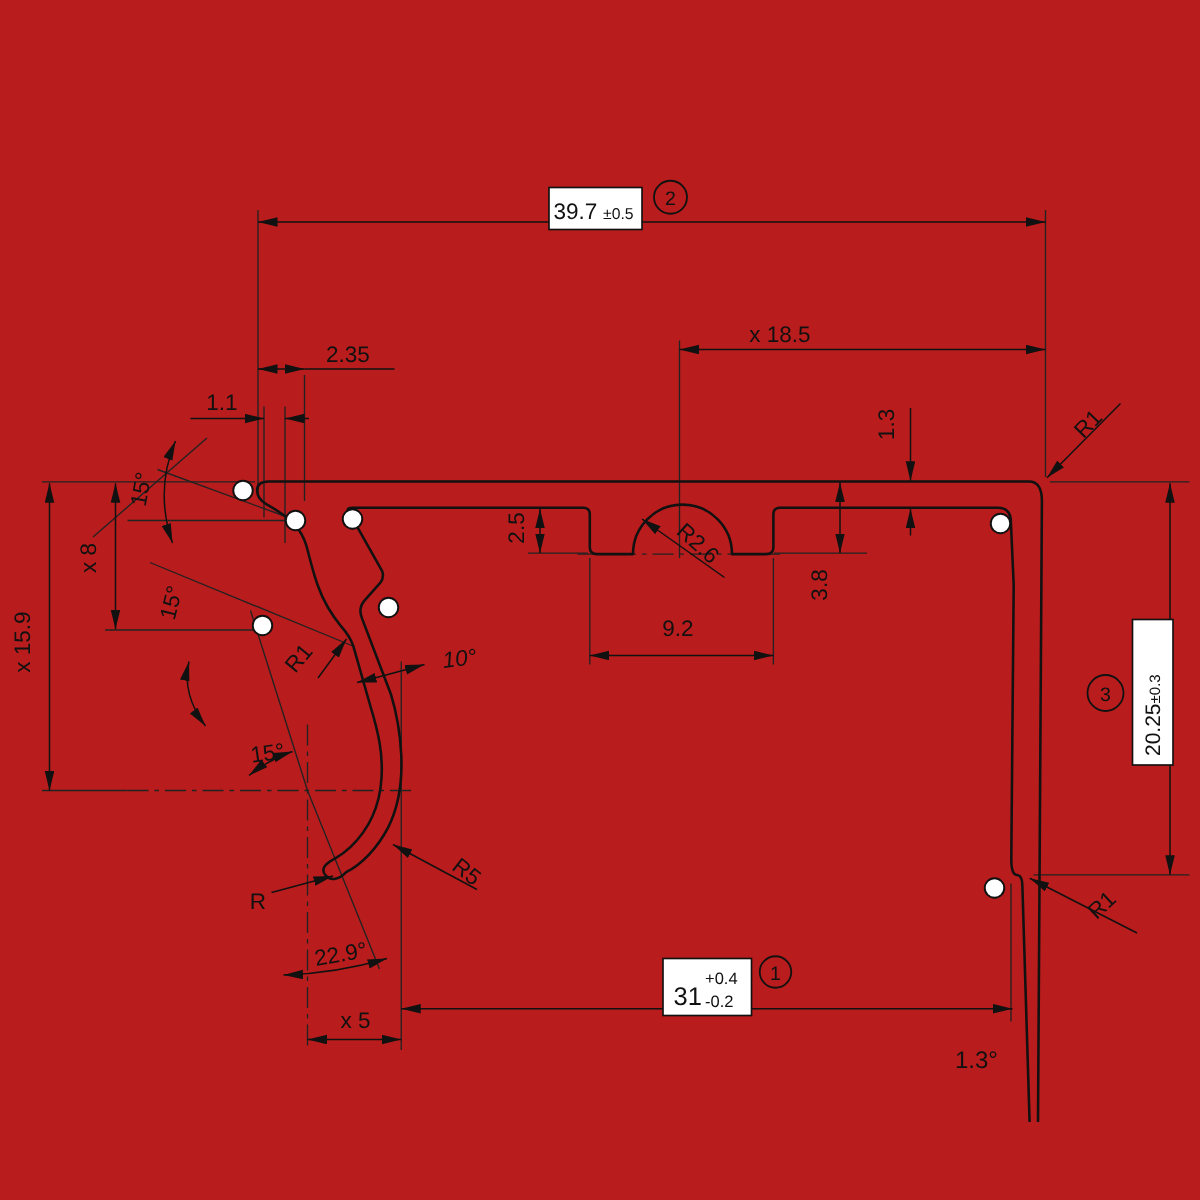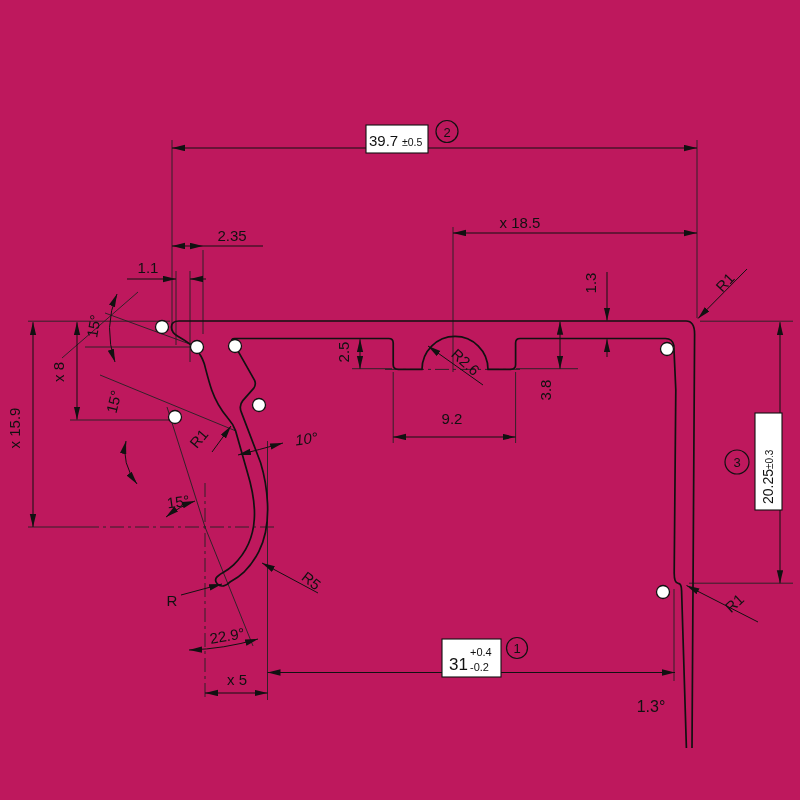--- a/index.html
+++ b/index.html
@@ -1,16 +1,16 @@
 <!DOCTYPE html>
 <html><head>
 <meta charset="utf-8">
 <style>
   html,body{margin:0;padding:0;background:#ffffff;}
-  .sheet{position:relative;width:800px;height:800px;background:#be185d;overflow:hidden;
+  .sheet{position:relative;width:800px;height:800px;background:#b91c1c;overflow:hidden;
          font-family:"Liberation Sans", sans-serif;}
   svg text{fill:#111;font-family:"Liberation Sans", sans-serif;}
   .dimtxt{font-size:15px;}
   .dimtxt-sm{font-size:10.5px;}
   .balloon-txt{font-size:13px;}
 </style>
 </head>
 <body>
 
 <div class="sheet">

